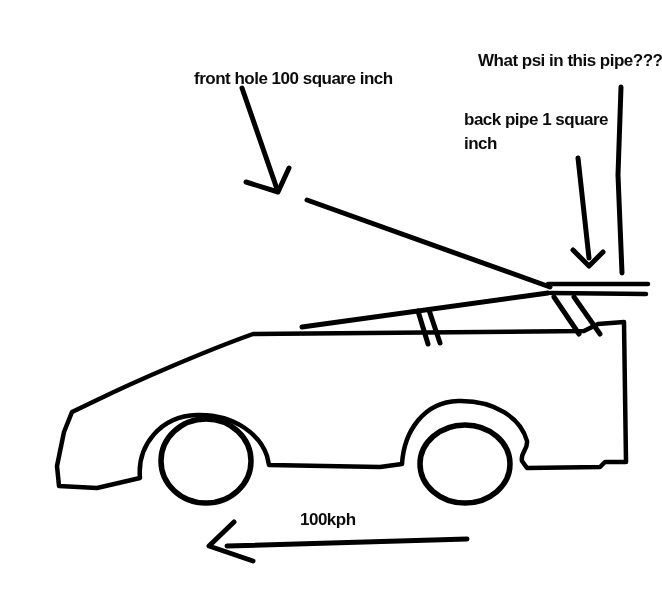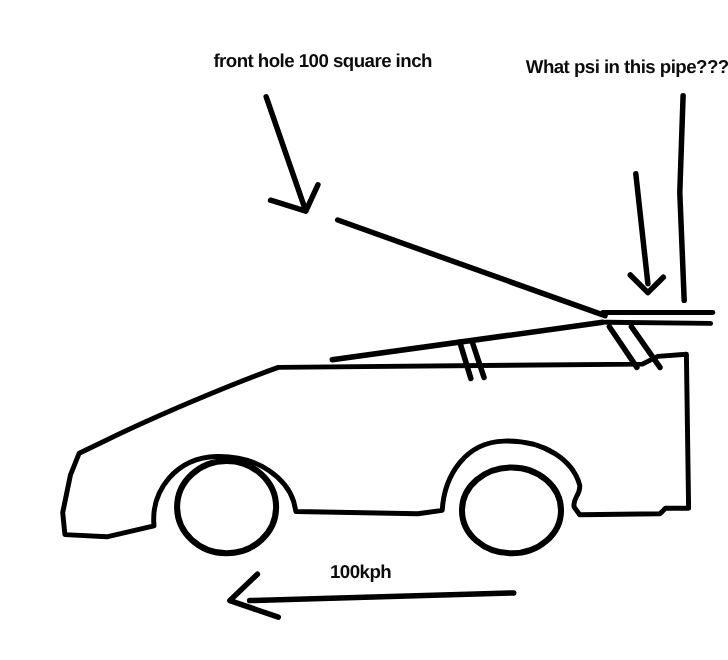--- a/index.html
+++ b/index.html
@@ -13,21 +13,21 @@
   #drawing{position:absolute;left:0;top:0;}
   .label{
     position:absolute;
     font-weight:bold;
     font-size:17px;
     letter-spacing:-0.5px;
     color:#0c0c0c;
     line-height:24px;
     white-space:nowrap;
   }
-  #front-hole-label{left:194px;top:44px;}
+  #front-hole-label{left:194px;top:67px;}
   #psi-label{left:478px;top:49px;}
   #back-pipe-label{left:464px;top:108px;width:152px;white-space:normal;}
   #speed-label{left:300px;top:508px;}
   .ink{stroke:#000000;fill:none;stroke-linecap:round;stroke-linejoin:round;}
 </style>
 </head>
 <body>
 
 <div id="stage">
 
@@ -84,16 +84,17 @@
     <g>
       <path class="ink" stroke-width="5" d="M 467,539 L 227,546"></path>
       <path class="ink" stroke-width="5" d="M 234,522 L 209,546 L 253,561"></path>
     </g>
   </svg>
 
   <div class="label" id="front-hole-label">front hole 100 square inch</div>
 
   <div class="label" id="psi-label">What psi in this pipe????</div>
 
+  <div class="label" id="back-pipe-label">back pipe 1 square inch</div>
 
   <div class="label" id="speed-label">100kph</div>
 
 </div>
 
 </body></html>

